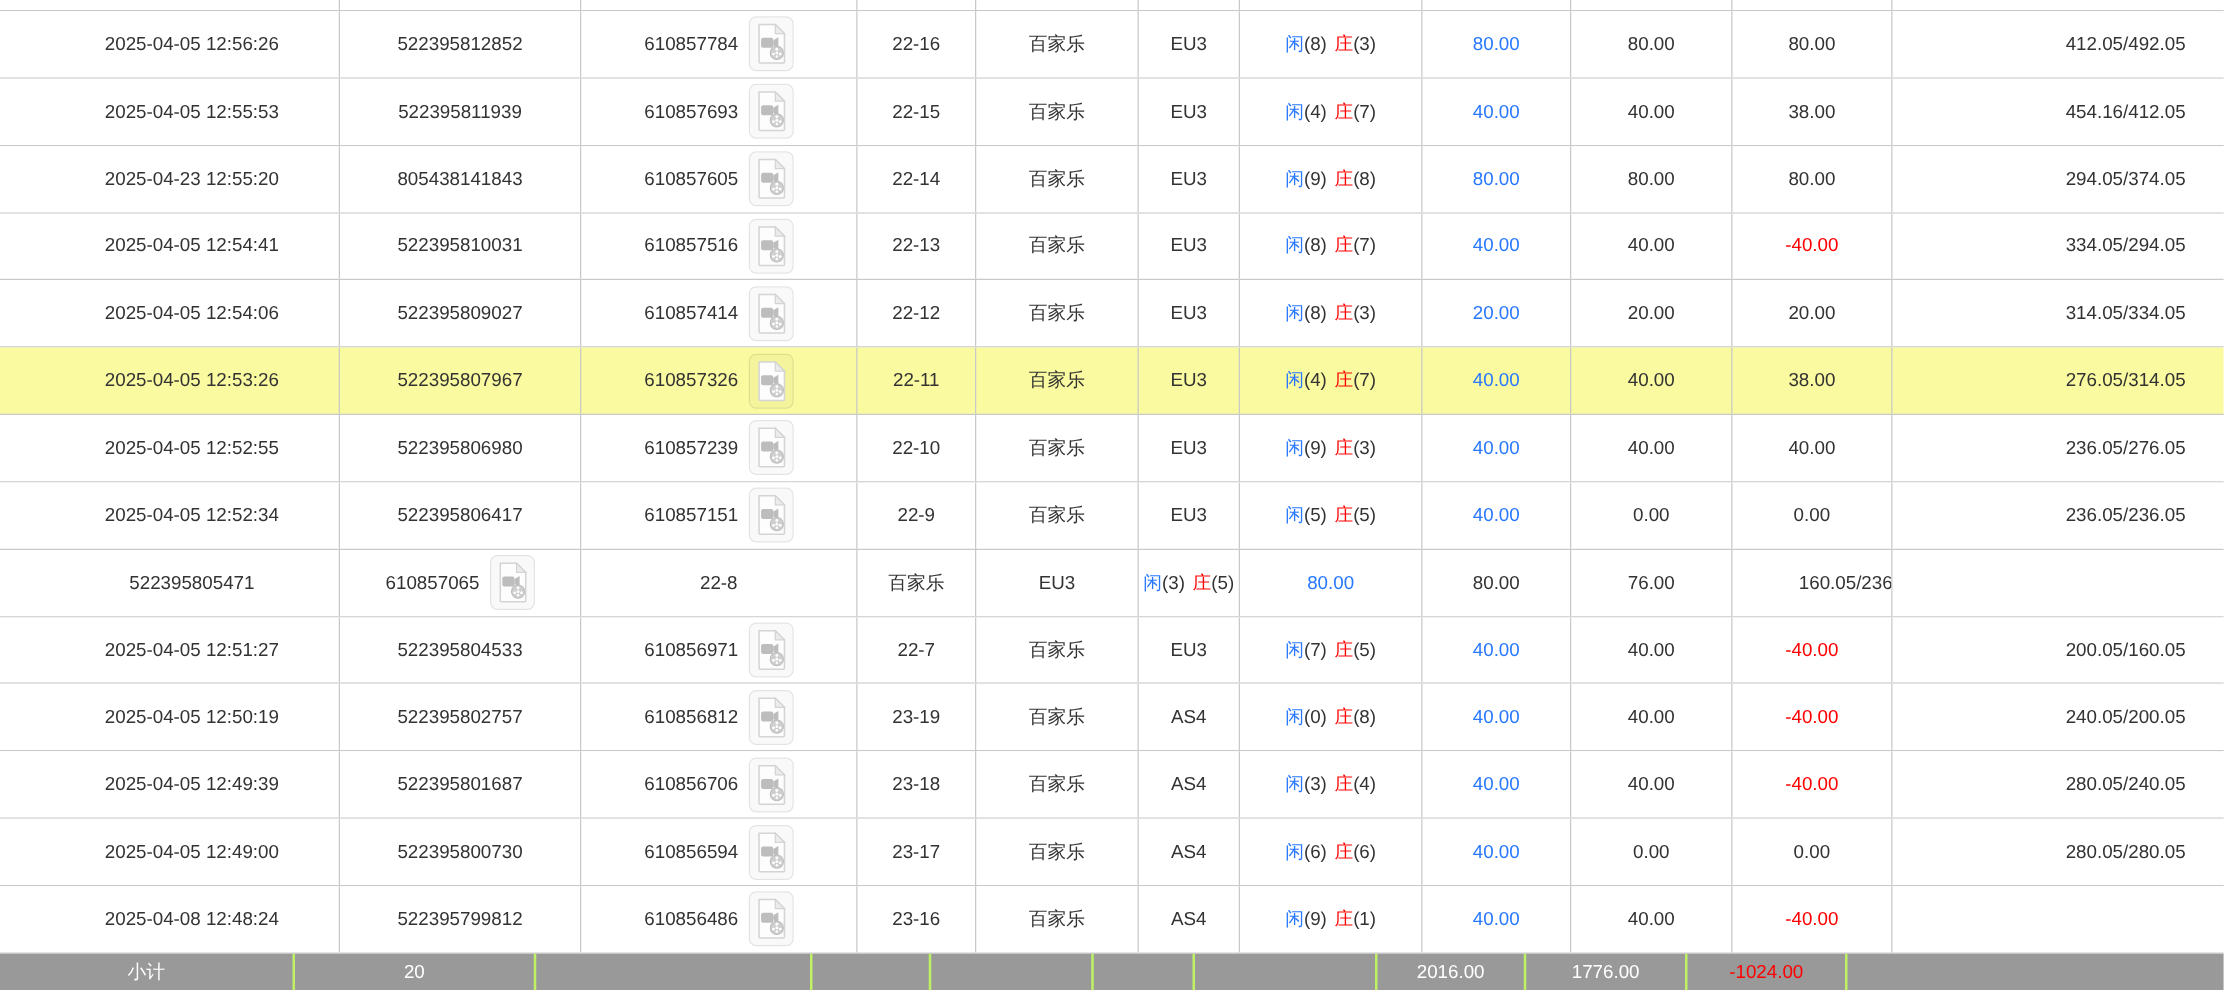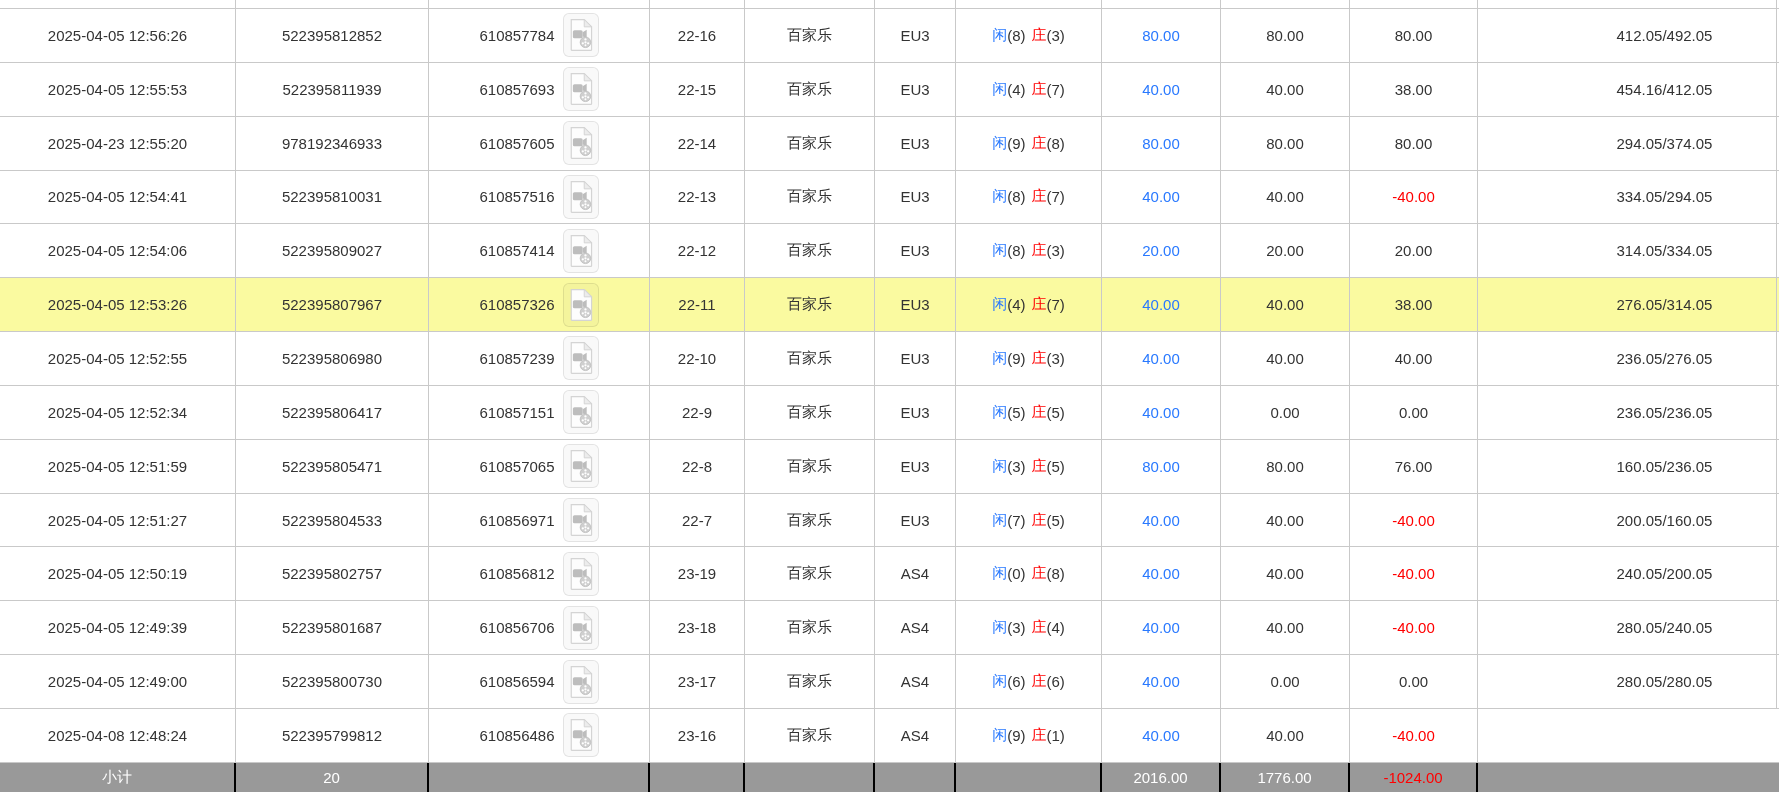--- a/index.html
+++ b/index.html
@@ -15,21 +15,21 @@
   body{
     width:1779px;height:792px;overflow:hidden;
     font-family:"Liberation Sans","DejaVu Sans",sans-serif;
     font-size:15px;color:var(--text-dark);
   }
   .table{width:1779px;height:792px;display:flex;flex-direction:column;background:#fff;}
   .grid-row{
     display:grid;
     grid-template-columns:236px 193px 221px 95px 130px 81px 146px 119px 129px 128px 299px;
   }
-  .row{height:53.857px;border-bottom:1px solid var(--border-gray);background:#fff;}
+  .row{height:53.857px;border-bottom:1px solid var(--border-gray);background:#fff;padding-left:36px;}
   .row.partial{height:9px;}
   .row.hl{background:var(--hl-yellow);}
   .cell{
     display:flex;align-items:center;justify-content:center;
     border-right:1px solid var(--border-gray);
     overflow:hidden;white-space:nowrap;
   }
   .cell.balance{padding-left:75px;}
   .blue{color:var(--accent-blue);}
   .red{color:var(--loss-red);}
@@ -45,21 +45,21 @@
     display:flex;align-items:center;justify-content:center;
     cursor:pointer;padding:0;
   }
   .footer{
     height:29px;flex:1 0 auto;
     background:var(--footer-gray);
     color:#ffffff;
   }
   .fcell{
     display:flex;align-items:center;justify-content:center;
-    border-right:2px solid #000000;
+    border-right:2px solid #bef264;
     overflow:hidden;white-space:nowrap;
   }
   .fcell:last-child{border-right:none;}
 </style>
 </head>
 <body>
 
 <div class="table">
 
   <div class="grid-row row partial">
@@ -156,21 +156,21 @@
     <div class="cell">
           <a class="bet-link">40.00</a>
         </div>
     <div class="cell">40.00</div>
     <div class="cell winloss">38.00</div>
     <div class="cell balance">454.16/412.05</div>
   </div>
 
   <div class="grid-row row">
     <div class="cell">2025-04-23 12:55:20</div>
-    <div class="cell">978192346933</div>
+    <div class="cell">805438141843</div>
     <div class="cell">
       <div class="gameid-wrap">
         <span>610857605</span>
         <button class="video-btn">
           <span style="display:flex;">
             <svg width="26" height="34" viewBox="0 0 32 40" xmlns="http://www.w3.org/2000/svg">
               <path d="M4 1 L20 1 L29 10 L29 38 Q29 39 28 39 L5 39 Q4 39 4 38 Z" fill="#fdfdfd" stroke="#d4d4d4" stroke-width="1.5"></path>
               <path d="M20 1 L20 10 L29 10 Z" fill="#ececec" stroke="#d4d4d4" stroke-width="1.2"></path>
               <rect x="6" y="14" width="12" height="10" rx="2" fill="#bdbdbd"></rect>
               <path d="M18 16.5 L23 13.5 L23 24.5 L18 21.5 Z" fill="#bdbdbd"></path>
@@ -407,21 +407,20 @@
     </div>
     <div class="cell">
           <a class="bet-link">40.00</a>
         </div>
     <div class="cell">0.00</div>
     <div class="cell winloss">0.00</div>
     <div class="cell balance">236.05/236.05</div>
   </div>
 
   <div class="grid-row row">
-    <div class="cell">2025-04-05 12:51:59</div>
     <div class="cell">522395805471</div>
     <div class="cell">
       <div class="gameid-wrap">
         <span>610857065</span>
         <button class="video-btn">
           <span style="display:flex;">
             <svg width="26" height="34" viewBox="0 0 32 40" xmlns="http://www.w3.org/2000/svg">
               <path d="M4 1 L20 1 L29 10 L29 38 Q29 39 28 39 L5 39 Q4 39 4 38 Z" fill="#fdfdfd" stroke="#d4d4d4" stroke-width="1.5"></path>
               <path d="M20 1 L20 10 L29 10 Z" fill="#ececec" stroke="#d4d4d4" stroke-width="1.2"></path>
               <rect x="6" y="14" width="12" height="10" rx="2" fill="#bdbdbd"></rect>

